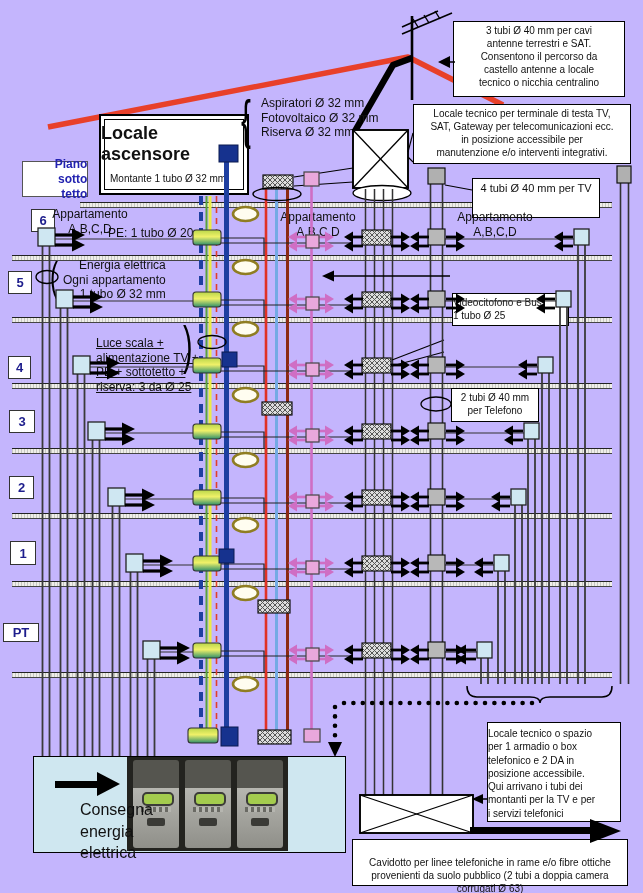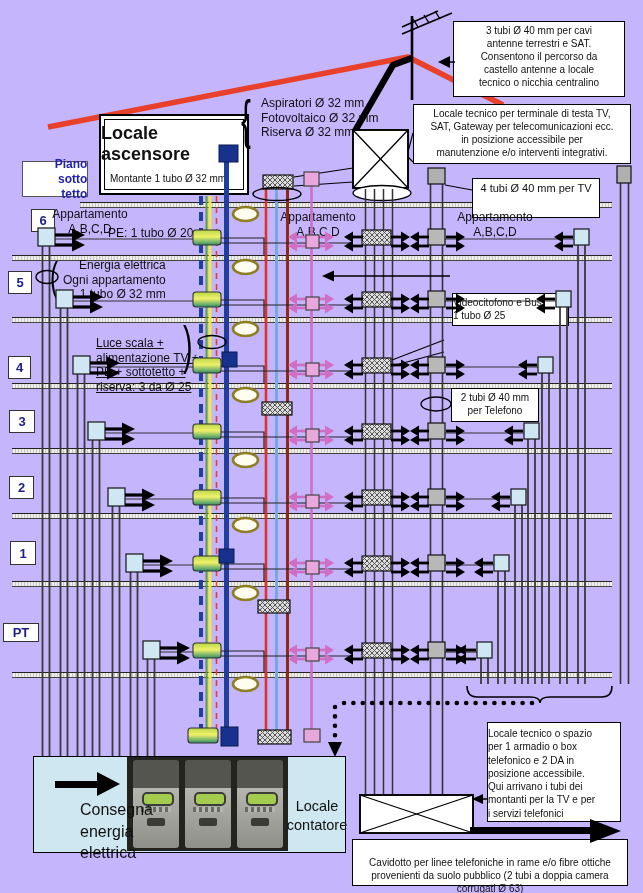--- a/index.html
+++ b/index.html
@@ -483,17 +483,15 @@
       </div>
       <div class="meter" style="left:110px;">
         <div class="lcd"></div>
           <div class="mrow"></div>
           <div class="mbtn"></div>
       </div>
     </div>
     <div id="consegna">Consegna
 energia
 elettrica</div>
-    <div id="contatore">Locale
-contatore</div>
   </div>
 
 </div>
 
 </body></html>

